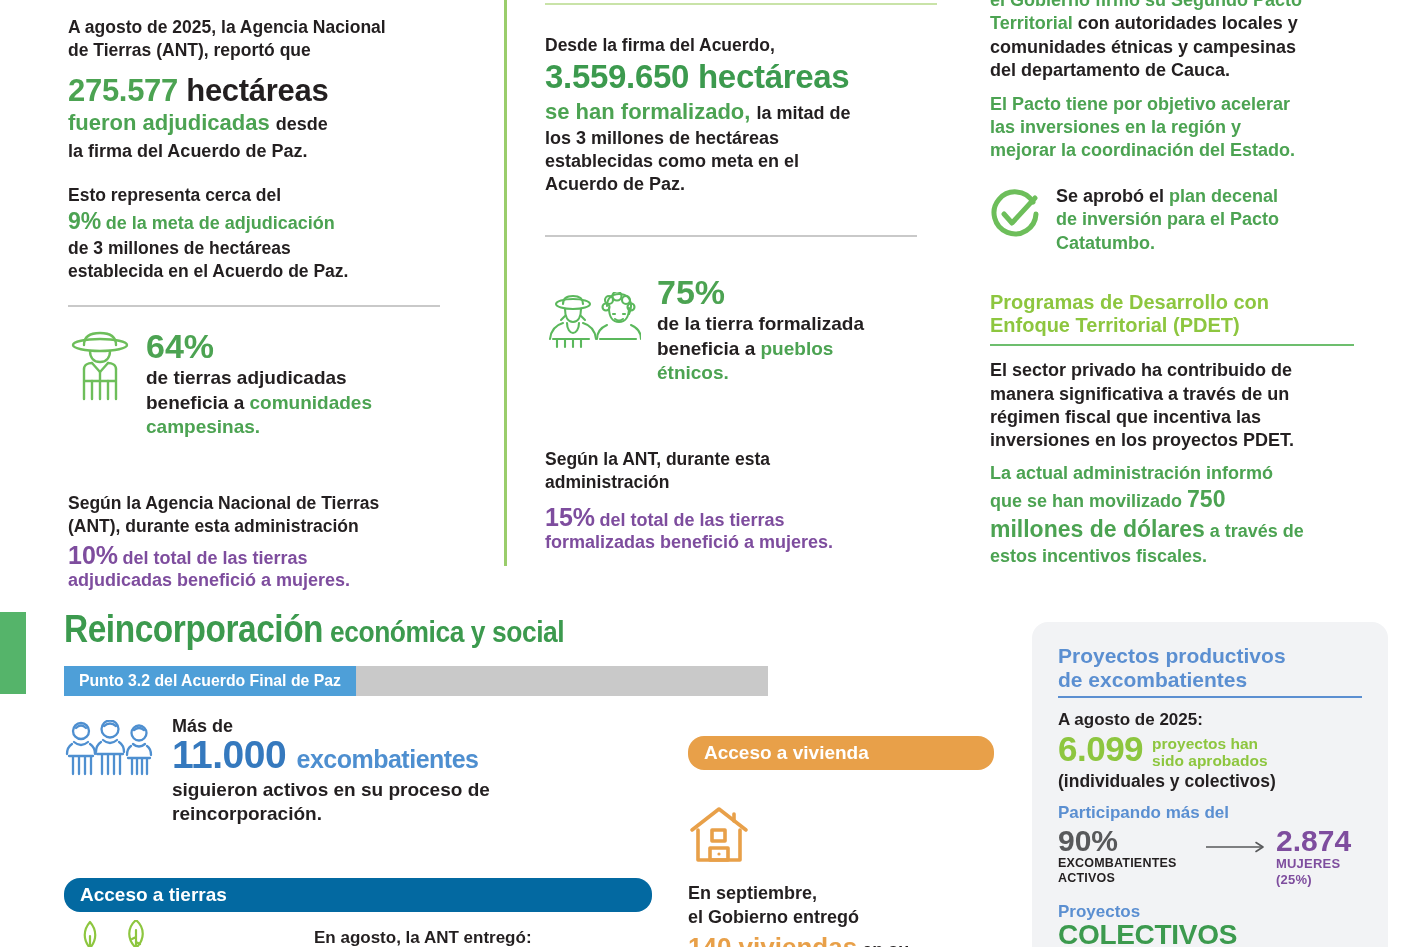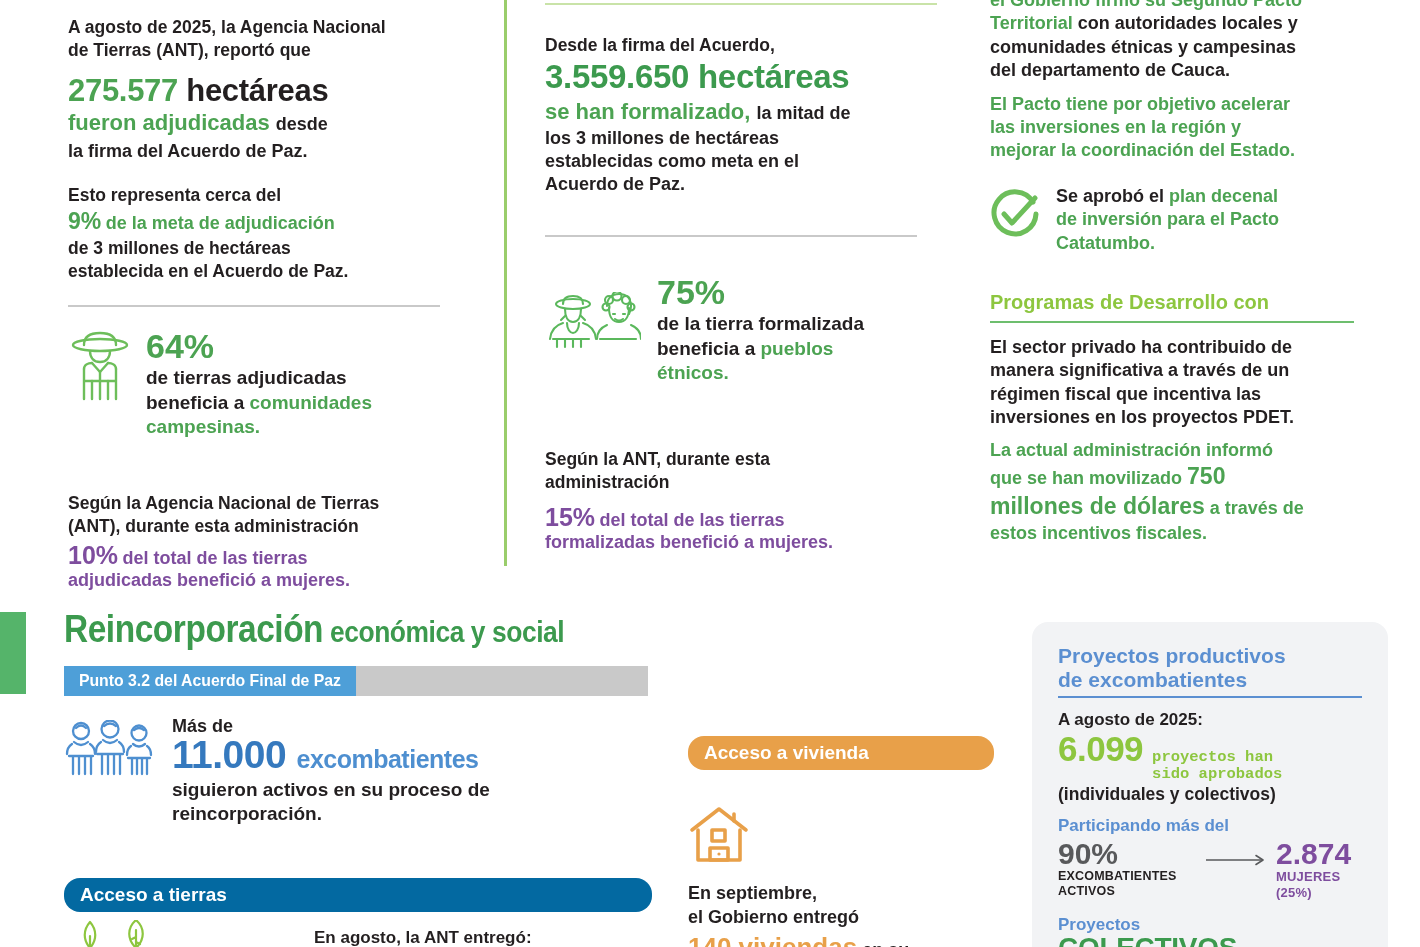--- a/index.html
+++ b/index.html
@@ -38,21 +38,21 @@
   .iconrow .txt{flex:1;}
   .pct{font-size:34px;font-weight:bold;line-height:1.0;margin-bottom:3px;}
 
   
   .secthead{position:absolute;left:0;top:612px;width:1420px;height:82px;}
   .sect-bar{position:absolute;left:0;top:0;width:26px;height:82px;background:#55B46A;}
   .sect-title{position:absolute;left:64px;top:-4px;font-size:38px;font-weight:bold;
     letter-spacing:-0.5px;transform:scaleX(.88);transform-origin:left center;white-space:nowrap;}
   .sect-title .t1{color:#3C9A4E;}
   .sect-title .t2{color:#3C9A4E;font-size:30px;}
-  .sect-sub-wrap{position:absolute;left:64px;top:54px;width:584px;height:30px;background:#c9c9c9;}
+  .sect-sub-wrap{position:absolute;left:64px;top:54px;width:704px;height:30px;background:#c9c9c9;}
   .sect-sub{position:absolute;left:0;top:0;height:30px;background:#4E9FD8;color:#fff;
     font-size:17px;font-weight:bold;line-height:30px;padding:0 16px;white-space:nowrap;
     transform:scaleX(.93);transform-origin:left center;}
 
   
   .reinc{position:absolute;left:0;top:706px;width:1420px;height:241px;}
 
   .exc{position:absolute;left:64px;top:10px;width:560px;}
   .exc .l1{font-size:18px;font-weight:bold;margin-bottom:-2px;}
   .exc .l2{font-size:39px;font-weight:bold;color:#3579BE;line-height:1.05;letter-spacing:-0.5px;}
@@ -255,20 +255,21 @@
         <span class="txt p" style="font-size:18px;margin:0;">
           <span>Se aprobó el </span><span class="grn">plan decenal</span><br>
           <span class="grn">de inversión para el Pacto</span><br>
           <span class="grn">Catatumbo.</span>
         </span>
       </div>
 
       <div style="margin-top:36px;">
         <div style="font-size:20px;font-weight:bold;line-height:1.16;color:#8DC63F;">
           <span>Programas de Desarrollo con</span><br>
+          <span>Enfoque Territorial (PDET)</span>
         </div>
         <div class="hr-grn" style="width:364px;"></div>
 
         <div class="p" style="font-size:18px;margin-bottom:9px;">
           <span>El sector privado ha contribuido de</span><br>
           <span>manera significativa a través de un</span><br>
           <span>régimen fiscal que incentiva las</span><br>
           <span>inversiones en los proyectos PDET.</span>
         </div>
 
@@ -374,21 +375,21 @@
       <h3>
         <span>Proyectos productivos</span><br>
         <span>de excombatientes</span>
       </h3>
       <div class="uline"></div>
 
       <div class="lab">A agosto de 2025:</div>
 
       <div style="display:flex;align-items:flex-start;gap:9px;">
         <span class="num">6.099</span>
-        <span class="numtxt" style="margin-top:18px;font-family:Liberation Mono, monospace;">
+        <span class="numtxt" style="margin-top:5px;">
           <span>proyectos han</span><br>
           <span>sido aprobados</span>
         </span>
       </div>
 
       <div class="sub">(individuales y colectivos)</div>
 
       <div class="part">Participando más del</div>
 
       <div class="row">

